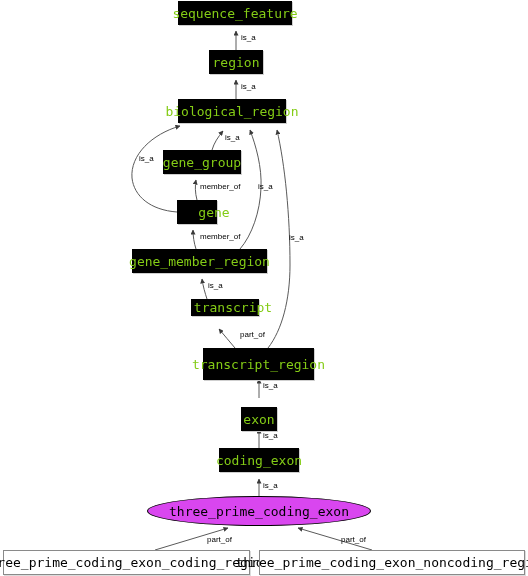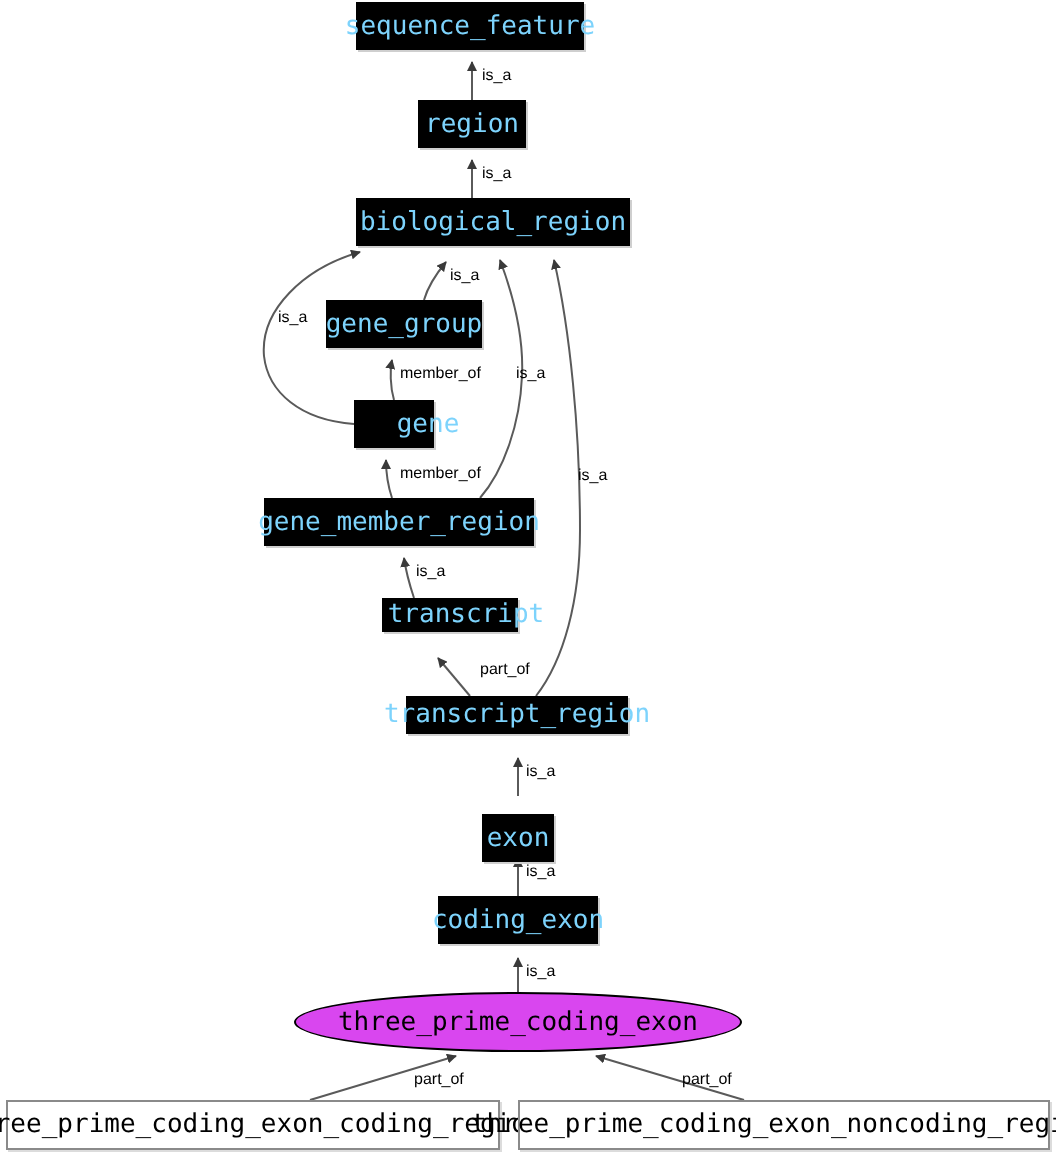--- a/index.html
+++ b/index.html
@@ -26,21 +26,21 @@
   .node {
     position: absolute;
     box-sizing: border-box;
     display: flex;
     align-items: center;
     justify-content: center;
     white-space: nowrap;
   }
   .node-dark {
     background: #000000;
-    color: #7dd3fc;
+    color: #84cc16;
     border: 1px solid #000000;
     font-size: 13px;
     line-height: 1;
     letter-spacing: 0px;
     height: 24px;
     box-shadow: 1px 1px 0 #cfcfcf;
   }
   .node-plain {
     background: #ffffff;
     color: #000000;
@@ -94,26 +94,26 @@
         <path d="M 259,448 L 259,429" fill="none" stroke="#5a5a5a" stroke-width="1" marker-end="url(#arrow)"></path>
         <path d="M 259,496 L 259,479" fill="none" stroke="#5a5a5a" stroke-width="1" marker-end="url(#arrow)"></path>
         <path d="M 155,550 L 228,528" fill="none" stroke="#5a5a5a" stroke-width="1" marker-end="url(#arrow)"></path>
         <path d="M 372,550 L 298,528" fill="none" stroke="#5a5a5a" stroke-width="1" marker-end="url(#arrow)"></path>
       </g>
   </svg>
 
   <div id="node-layer">
       <div class="node node-dark" style="left: 178px; top: 1px; width: 114px; height: 24px;">sequence_feature</div>
       <div class="node node-dark" style="left: 209px; top: 50px; width: 54px; height: 24px;">region</div>
-      <div class="node node-dark" style="left: 178px; top: 99px; width: 137px; height: 24px;">biological_region</div>
+      <div class="node node-dark" style="left: 178px; top: 99px; width: 108px; height: 24px;">biological_region</div>
       <div class="node node-dark" style="left: 163px; top: 150px; width: 78px; height: 24px;">gene_group</div>
       <div class="node node-dark" style="left: 177px; top: 200px; width: 40px; height: 24px; padding-left: 34px;">gene</div>
       <div class="node node-dark" style="left: 132px; top: 249px; width: 135px; height: 24px;">gene_member_region</div>
       <div class="node node-dark" style="left: 191px; top: 299px; width: 68px; height: 17px; padding-left: 16px;">transcript</div>
-      <div class="node node-dark" style="left: 203px; top: 348px; width: 111px; height: 19px;">transcript_region</div>
+      <div class="node node-dark" style="left: 203px; top: 348px; width: 111px; height: 32px;">transcript_region</div>
       <div class="node node-dark" style="left: 241px; top: 407px; width: 36px; height: 24px;">exon</div>
       <div class="node node-dark" style="left: 219px; top: 448px; width: 80px; height: 24px;">coding_exon</div>
       <div class="node node-ellipse" style="left: 147px; top: 496px; width: 224px; height: 30px; background: #d946ef;">three_prime_coding_exon</div>
       <div class="node node-plain" style="left: 3px; top: 550px; width: 247px; height: 25px;">three_prime_coding_exon_coding_region</div>
       <div class="node node-plain" style="left: 259px; top: 550px; width: 266px; height: 25px;">three_prime_coding_exon_noncoding_region</div>
     </div>
   <div id="label-layer">
       <div class="edge-label" style="left: 241px; top: 34px;">is_a</div>
       <div class="edge-label" style="left: 241px; top: 83px;">is_a</div>
       <div class="edge-label" style="left: 139px; top: 155px;">is_a</div>

